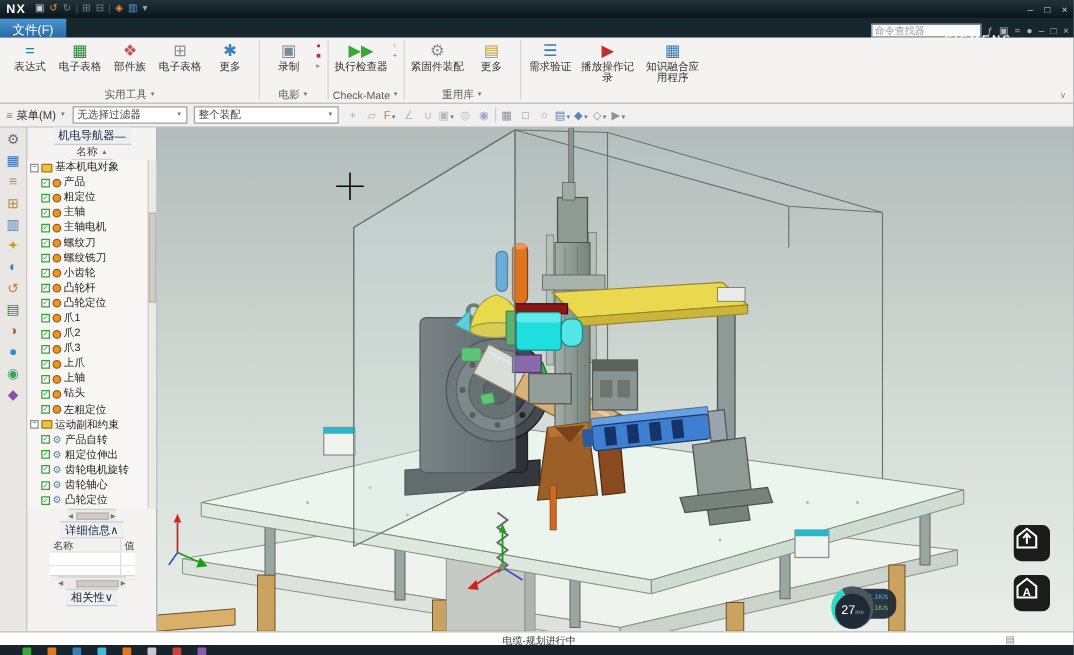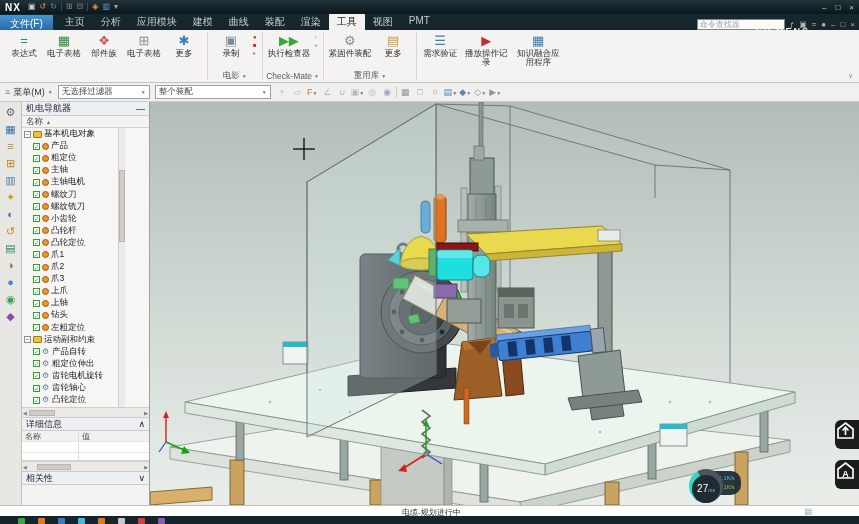--- a/index.html
+++ b/index.html
@@ -44,21 +44,21 @@
   .combo { background:#fff; border:1px solid #9aa0a6; height:14px; display:flex; align-items:center; padding:0 3px; font-size:8.5px; color:#444; cursor:default;text-align:right; }
   .combo .arr { margin-left:auto; }
   .sbi { width:13px; text-align:center; font-size:9px; line-height:1; cursor:default; }
   .vsep { width:1px; height:12px; background:#cfccc7; }
 
   
   .mainrow { display:flex; height:403px; background:#cfd6d2; }
   .resbar { width:22px; background:#e9e7e4; border-right:1px solid #c2c0bc; display:flex; flex-direction:column; align-items:center; padding-top:5px; gap:6px; }
   .resbar .ri { font-size:11px; line-height:1; cursor:default; }
 
-  .panel { width:128px; background:#f4f3f1; border-right:1px solid #9aa0a4; display:flex; flex-direction:column; font-size:8.5px; }
+  .panel { width:104px; background:#f4f3f1; border-right:1px solid #9aa0a4; display:flex; flex-direction:column; font-size:8.5px;align-items:center; }
   .phead { height:14px; background:#edf0f3; border-bottom:1px solid #c8ccd0; display:flex; align-items:center; justify-content:space-between; padding:0 4px; font-size:9px; color:#223; }
   .pcol { height:12px; border-bottom:1px solid #d4d2ce; display:flex; align-items:center; gap:3px; padding:0 4px; color:#444; background:#f4f3f1; }
   .ptree { height:279px; display:flex; background:#f7f6f4; overflow:hidden; }
   .rows { width:96px; overflow:hidden; }
   .trow { height:12.1px; display:flex; align-items:center; gap:2px; padding-left:2px; white-space:nowrap; color:#222; cursor:default; }
   .trow.child { padding-left:11px; }
   .exp { width:7px; height:7px; border:1px solid #8a8f94; background:#fff; font-size:6px; line-height:5px; text-align:center; color:#333; }
   .fold { width:9px; height:7px; background:#f0c040; border:1px solid #a07a10; border-radius:1px; }
   .chk { width:7px; height:7px; border:1px solid #2da52d; background:#fff; color:#2da52d; font-size:6px; line-height:6px; text-align:center; }
   .rb  { width:7px; height:7px; border-radius:50%; background:#e8962a; border:1px solid #9a5c10; }
@@ -116,32 +116,20 @@
     <span class="brand">SIEMENS</span>
     <span class="winbtns">
       <span>–</span>
       <span>□</span>
       <span>×</span>
     </span>
   </div>
 
   <div class="tabrow">
     <span class="filetab">文件(F)</span>
-    <span id="tabs" style="display:flex">
-        <span class="tab">主页</span>
-        <span class="tab">分析</span>
-        <span class="tab">应用模块</span>
-        <span class="tab">建模</span>
-        <span class="tab">曲线</span>
-        <span class="tab">装配</span>
-        <span class="tab">渲染</span>
-        <span class="tab active">工具</span>
-        <span class="tab">视图</span>
-        <span class="tab">PMT</span>
-      </span>
     <span class="tabright">
       <input class="finder" placeholder="命令查找器" style="">
       <span id="tabicons" style="display:flex;gap:5px">
           <span class="ticon">ƒ</span>
           <span class="ticon">▣</span>
           <span class="ticon">≈</span>
           <span class="ticon">●</span>
         </span>
       <span class="ticon">–</span>
       <span class="ticon">□</span>
@@ -165,20 +153,24 @@
             <div>部件族</div>
           </div>
           <div class="rbtn">
             <div class="ric" style="color: rgb(138, 144, 150);">⊞</div>
             <div>电子表格</div>
           </div>
           <div class="rbtn">
             <div class="ric" style="color: rgb(58, 125, 187);">✱</div>
             <div>更多</div>
           </div>
+        </div>
+        <div class="rlabel">
+          <span>实用工具</span>
+          <span class="arr">▼</span>
         </div>
       </div>
       <div class="rsep"></div>
       <div class="rgroup">
         <div class="rtop">
           <div class="rbtn">
             <div class="ric" style="color: rgb(122, 138, 150);">▣</div>
             <div>录制</div>
           </div>
           <div class="rmini">

